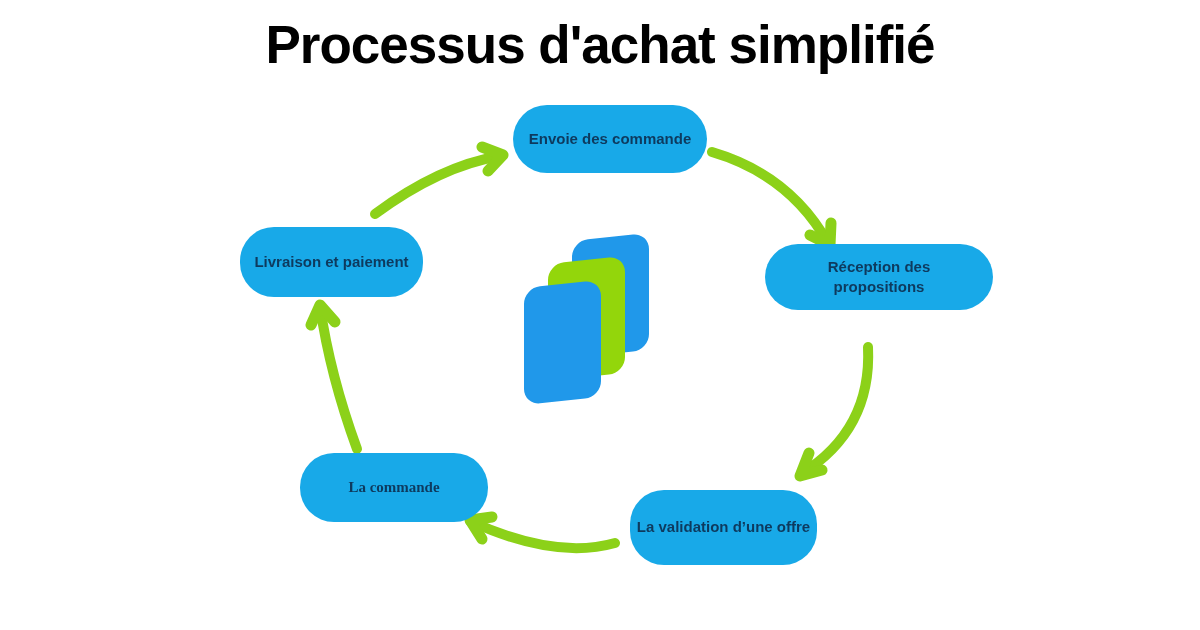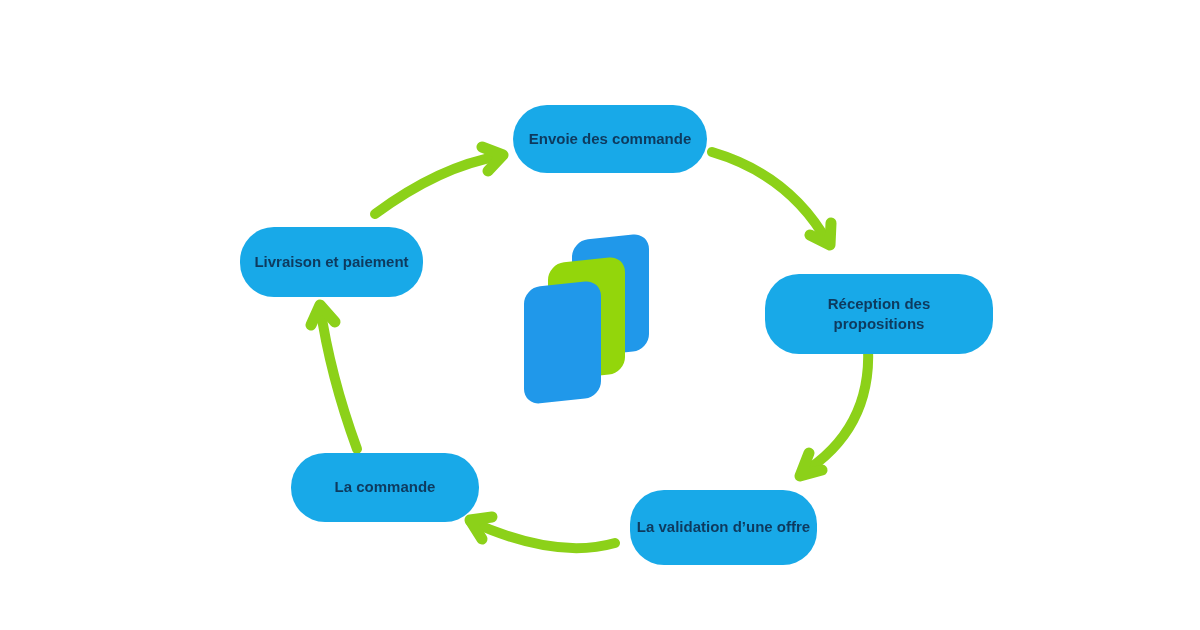--- a/index.html
+++ b/index.html
@@ -55,37 +55,38 @@
     align-items:center;
     justify-content:center;
     text-align:center;
     font-size:15px;
     font-weight:700;
     line-height:1.35;
     white-space:nowrap;
   }
   .bubble.wrap{white-space:normal;padding:0 24px;}
   .b-envoie    {left:513px;top:105px;width:194px;height:68px;}
-  .b-reception {left:765px;top:274px;width:180px;height:80px;}
+  .b-reception {left:765px;top:244px;width:180px;height:66px;}
   .b-validation{left:630px;top:490px;width:187px;height:75px;}
-  .b-commande  {left:291px;top:453px;width:188px;height:69px;}
+  .b-commande  {left:300px;top:453px;width:188px;height:69px;font-family:Liberation Serif, serif;}
   .b-livraison {left:240px;top:227px;width:183px;height:70px;}
   .logo{
     position:absolute;
     left:522px;top:231px;
     width:130px;height:175px;
   }
   .logo .panel-blue{fill:var(--logo-blue);}
   .logo .panel-green{fill:var(--logo-green);}
 </style>
 </head>
 <body>
 
 <div class="canvas">
 
+  <h1 class="title">Processus d'achat simplifié</h1>
 
   <svg class="arrows" width="1200" height="630" viewBox="0 0 1200 630" aria-hidden="true">
     <g>
       <path class="shaft" d="M375,214 Q440,166 500,156"></path>
       <path class="head" d="M482,147 L503,155 L488,171"></path>
     </g>
     <g>
       <path class="shaft" d="M712,152 Q790,175 828,243"></path>
       <path class="head" d="M831,223 L830,245 L810,235"></path>
     </g>

